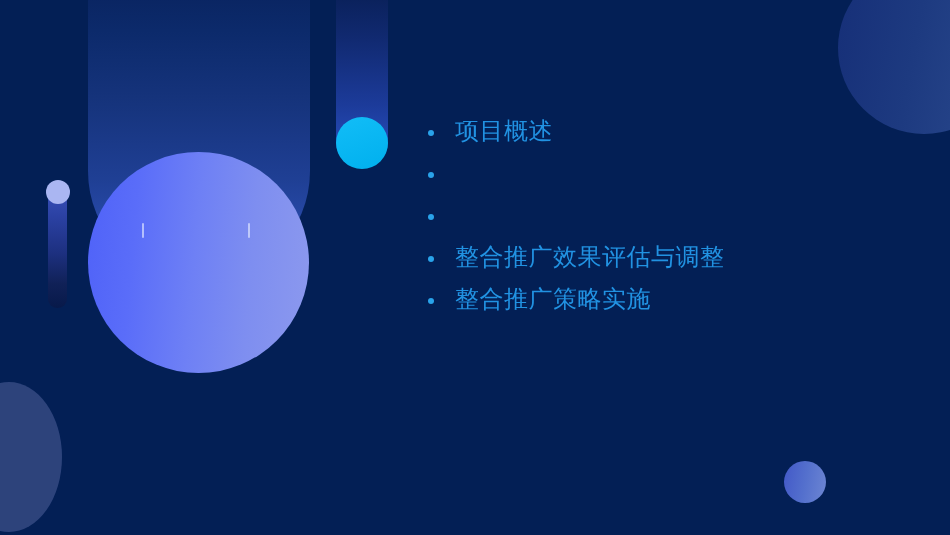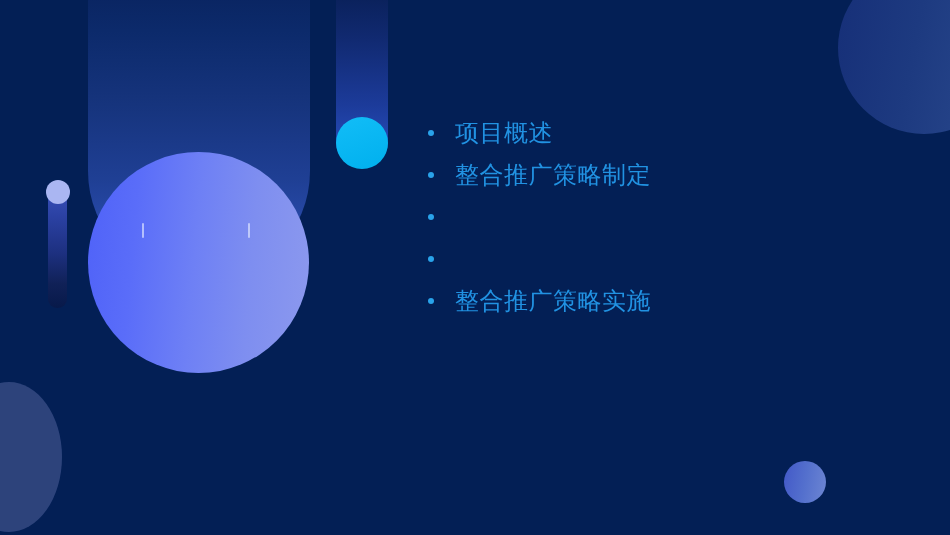--- a/index.html
+++ b/index.html
@@ -6,21 +6,21 @@
     margin: 0;
     padding: 0;
     background: #04205a;
   }
   #slide {
     position: relative;
     width: 950px;
     height: 535px;
     overflow: hidden;
     background: #031f55;
-    font-family: Liberation Serif, serif;
+    font-family: Liberation Mono, monospace;
   }
 
   
   .deco { position: absolute; pointer-events: none; }
 
   
   #circle-topright {
     left: 838px;
     top: -38px;
     width: 172px;
@@ -192,29 +192,29 @@
   <div id="agenda">
 
     <div class="agenda-item">
       <span class="bullet"></span>
       <span class="agenda-label">项目概述</span>
     </div>
 
 
     <div class="agenda-item">
       <span class="bullet"></span>
-      <span class="agenda-label">整合推广策略制定</span>
-    </div>
-
-    <div class="agenda-item">
-      <span class="bullet"></span>
-    </div>
-
-    <div class="agenda-item">
-      <span class="bullet"></span>
+    </div>
+
+    <div class="agenda-item">
+      <span class="bullet"></span>
+    </div>
+
+    <div class="agenda-item">
+      <span class="bullet"></span>
+      <span class="agenda-label">整合推广效果评估与调整</span>
     </div>
 
     <div class="agenda-item">
       <span class="bullet"></span>
       <span class="agenda-label">整合推广策略实施</span>
     </div>
 
   </div>
 </div>
 

